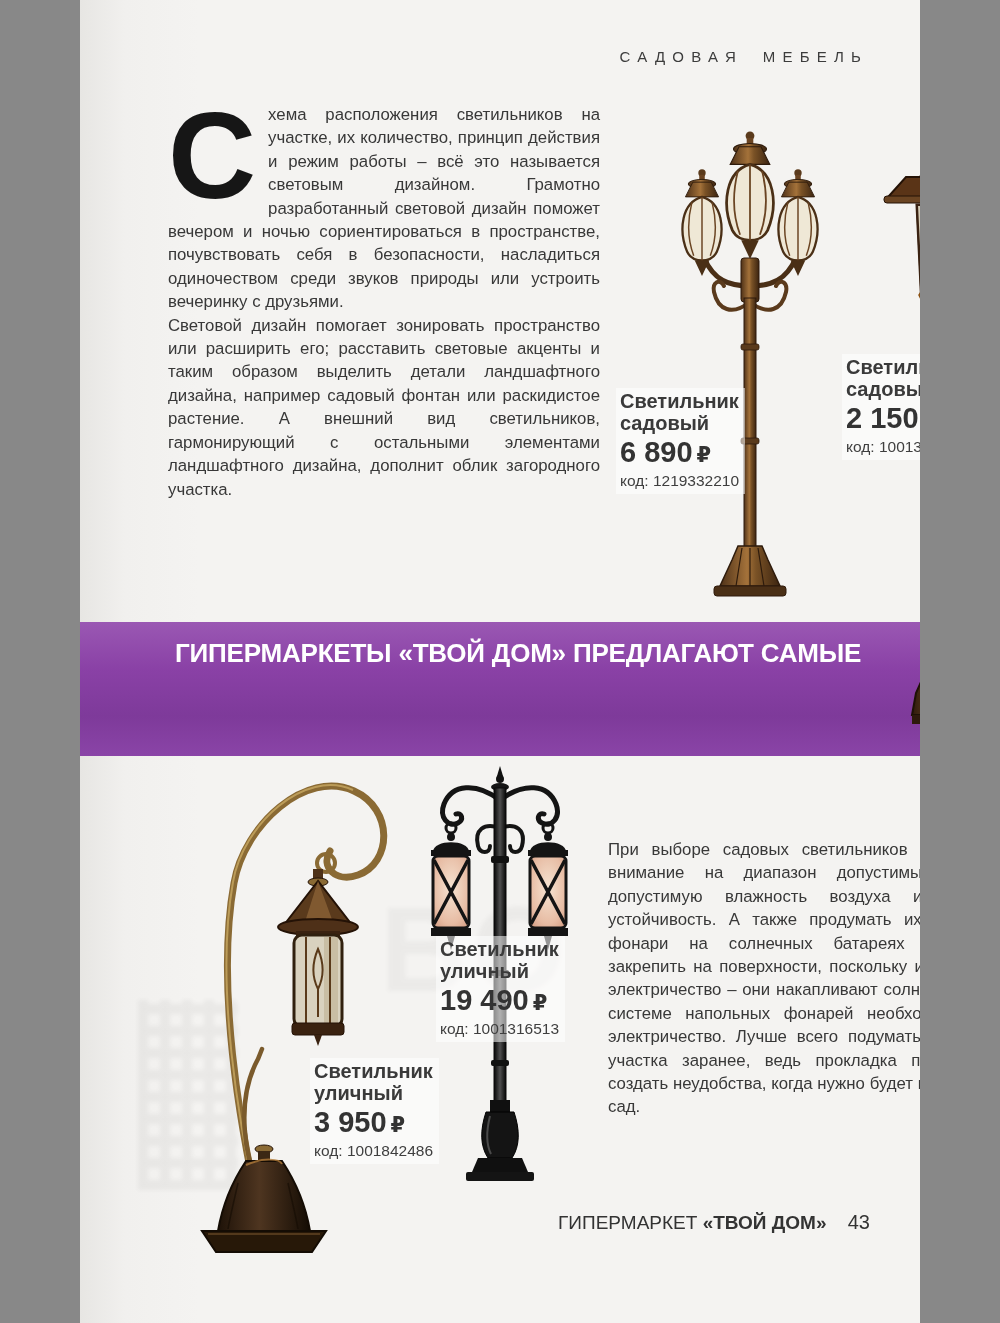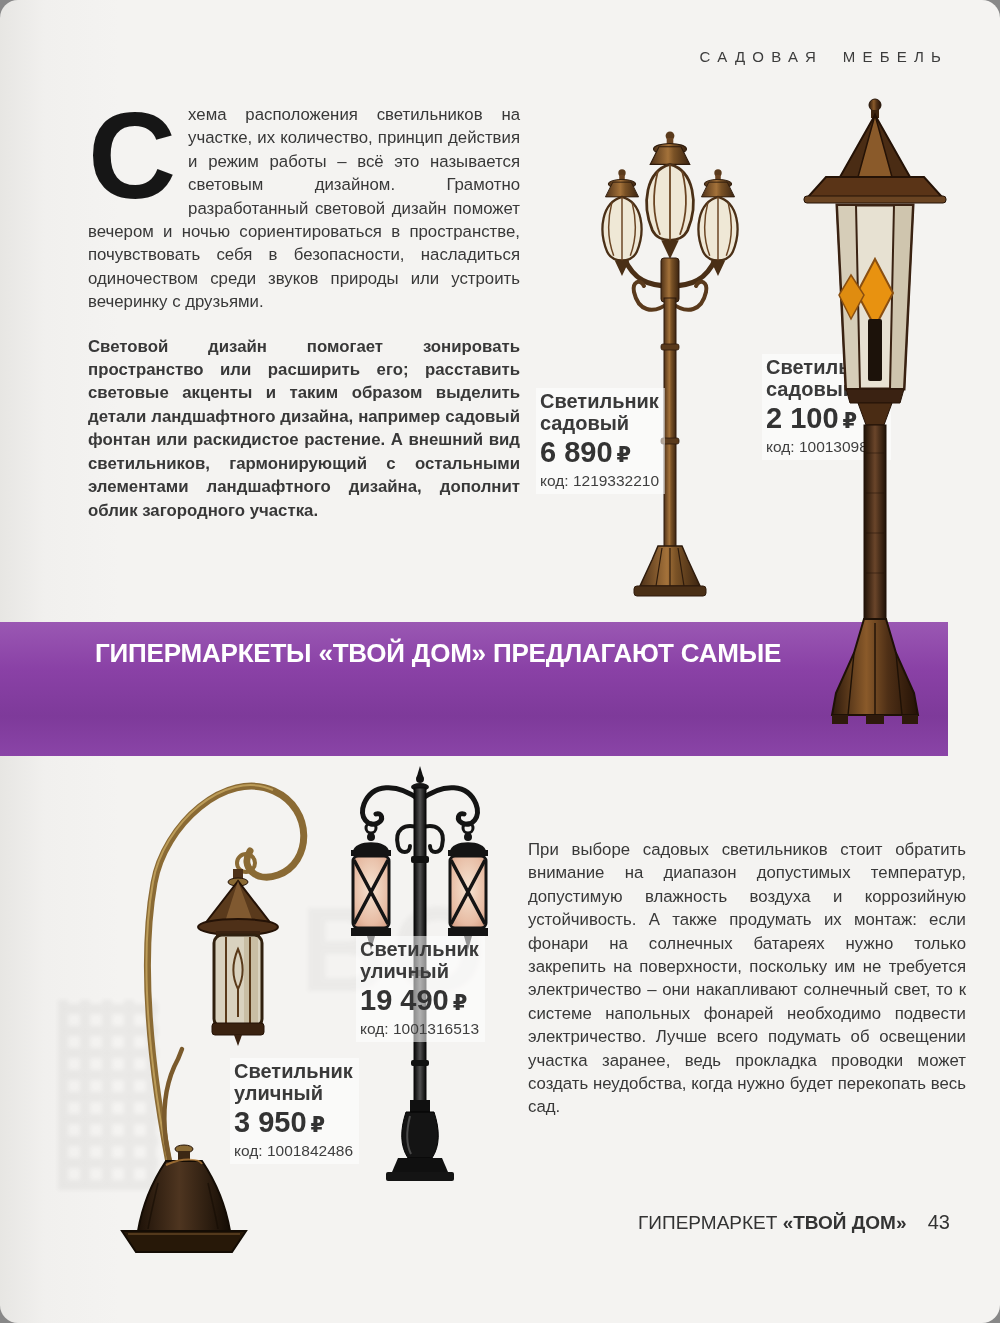--- a/index.html
+++ b/index.html
@@ -1,24 +1,23 @@
 <!DOCTYPE html>
 <html lang="ru"><head>
 <meta charset="utf-8">
 <style>
   html,body{margin:0;padding:0;background:#888;}
   .page{
     position:relative;
-    width:1000px;height:1323px;
+    width:840px;height:1323px;
     margin:0 auto;
     background:linear-gradient(90deg,#e7e6e3 0,#f1f0ee 45px,#f4f3f1 120px,#f4f3f1 100%);
     font-family:"Liberation Sans","DejaVu Sans",sans-serif;
     color:#3a3a3a;
     overflow:hidden;
-    border-radius:18px;
   }
   
   .ghost{position:absolute;opacity:.05;filter:blur(2px);pointer-events:none;}
   .ghost.qr{left:58px;top:1000px;width:100px;height:190px;
     background:repeating-linear-gradient(0deg,#333 0 10px,transparent 10px 22px),
                repeating-linear-gradient(90deg,#333 0 10px,transparent 10px 22px);}
   .ghost.wm{left:300px;top:880px;font-size:120px;font-weight:700;color:#555;letter-spacing:8px;}
 
   .section-header{
     position:absolute;top:48px;right:52px;
@@ -29,21 +28,21 @@
   .col-left{position:absolute;left:88px;top:103px;width:432px;}
   .body-text{
     font-size:16.8px;line-height:23.4px;text-align:justify;color:#383838;
   }
   .dropcap{
     float:left;
     font-size:122px;line-height:94px;
     font-weight:700;color:#161616;
     padding:6px 12px 0 0;
   }
-  .p2{margin-top:21px;font-weight:bold;}
+  .p2{}
 
   .advice{
     position:absolute;left:528px;top:838px;width:438px;
     font-size:16.8px;line-height:23.4px;text-align:justify;color:#383838;
   }
 
   
   .banner{
     position:absolute;left:0;top:622px;width:948px;height:134px;
     background:linear-gradient(180deg,#9a58b3 0%,#8a41a6 35%,#7e3a9a 70%,#8a44a7 100%);
@@ -282,21 +281,21 @@
     </div>
     <div class="price-line"><span>6 890</span><span class="rub">₽</span></div>
     <div class="pcode">код: 1219332210</div>
   </div>
 
   <div class="pblock pb2">
     <div class="pname">
       <div>Светильник</div>
       <div>садовый</div>
     </div>
-    <div class="price-line"><span>2 100</span><span class="rub">₽</span></div>
+    <div class="price-line"><span>2 150</span><span class="rub">₽</span></div>
     <div class="pcode">код: 1001309860</div>
   </div>
 
   <div class="pblock pb3">
     <div class="pname">
       <div>Светильник</div>
       <div>уличный</div>
     </div>
     <div class="price-line"><span>19 490</span><span class="rub">₽</span></div>
     <div class="pcode">код: 1001316513</div>

